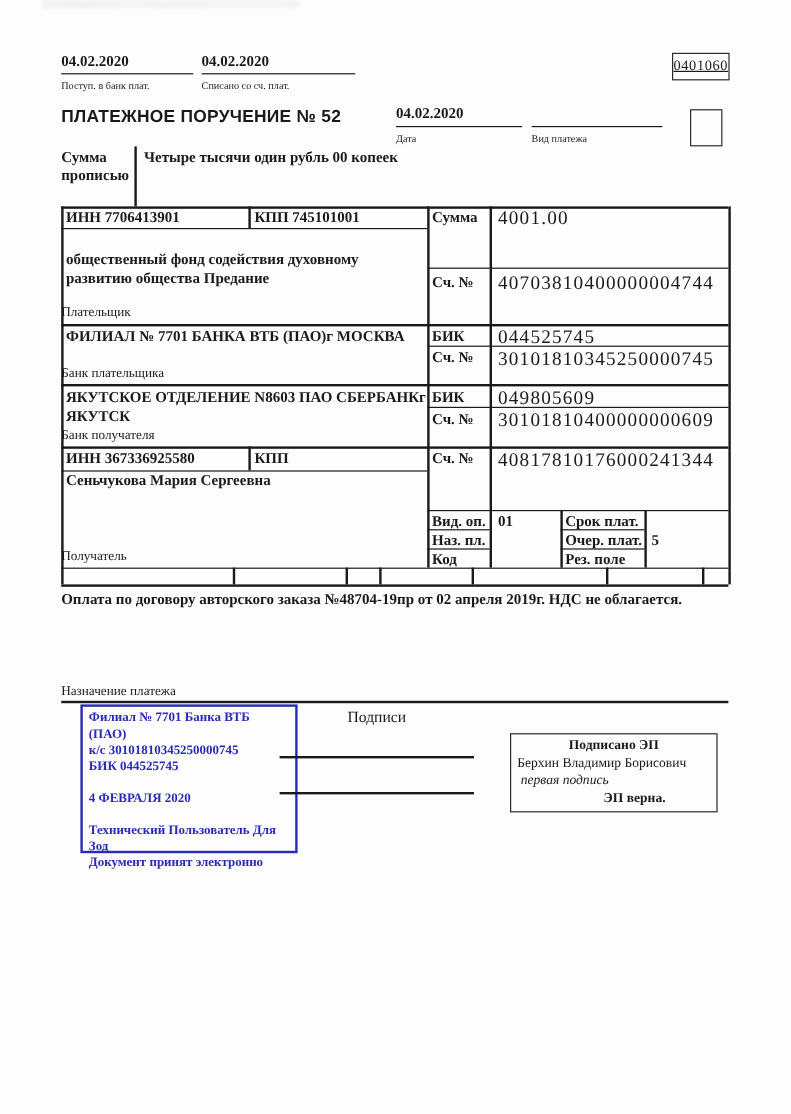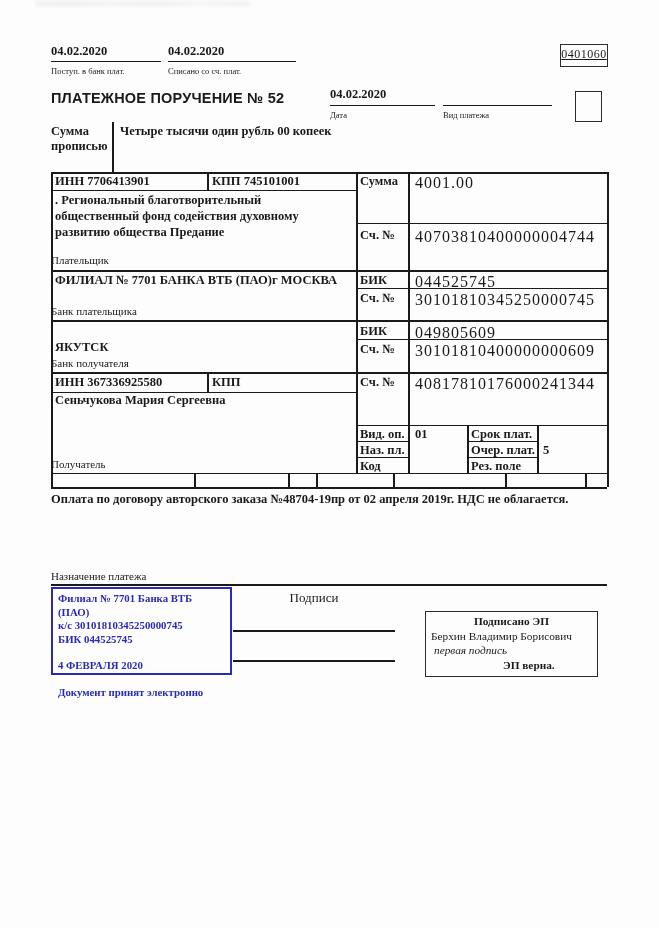--- a/index.html
+++ b/index.html
@@ -20,21 +20,21 @@
   .vl { position:absolute; background:#1a1a1a; width:1.6px; }
   .box { position:absolute; border:1.5px solid #2b2b2b;text-decoration:underline; }
   .form-code { font-size:12px; text-align:center; line-height:19px; letter-spacing:.5px; }
   .faint {
     position:absolute; left:35px; top:0; width:215px; height:7px;
     background:linear-gradient(90deg,#c9c9c9 0%,#bdbdbd 18%,#d6d6d6 34%,#c2c2c2 55%,#dcdcdc 75%,#cccccc 100%);
     opacity:.18; filter:blur(1.5px); border-radius:2px;
   }
   
   .stamp {
-    position:absolute; left:51px; top:587px; width:181px; height:88px;
+    position:absolute; left:67px; top:587px; width:181px; height:124px;
     border:2px solid #2a2ab8; color:#2a2ab8; padding:3px 5px;
     font-size:10.8px; font-weight:bold; line-height:13.5px; white-space:normal;
   }
   .stamp .gap { height:13px; }
   
   .esign {
     position:absolute; left:425px; top:611px; width:173px; height:66px;
     border:1.6px solid #2b2b2b; font-size:11.3px; padding:2px 5px; line-height:14.5px;
   }
   .esign .c { text-align:center; font-weight:bold; }
@@ -103,35 +103,35 @@
   <div class="vl" style="left:316px;top:473px;height:14px"></div>
   <div class="vl" style="left:393px;top:473px;height:14px"></div>
   <div class="vl" style="left:505px;top:473px;height:14px"></div>
   <div class="vl" style="left:585px;top:473px;height:14px"></div>
 
   <div class="abs t" style="left:55px;top:174px">ИНН 7706413901</div>
   <div class="abs t" style="left:212px;top:174px">КПП 745101001</div>
   <div class="abs t" style="left:360px;top:174px">Сумма</div>
   <div class="abs num" style="left:415px;top:174px">4001.00</div>
 
-  <div class="abs t" style="left:55px;top:193px">. Региональный благотворительный</div>
   <div class="abs t" style="left:55px;top:209px">общественный фонд содействия духовному</div>
   <div class="abs t" style="left:55px;top:225px">развитию общества Предание</div>
 
   <div class="abs t" style="left:360px;top:228px">Сч. №</div>
   <div class="abs num" style="left:415px;top:228px">40703810400000004744</div>
   <div class="abs lbl" style="left:51px;top:254px">Плательщик</div>
 
   <div class="abs t" style="left:55px;top:273px">ФИЛИАЛ № 7701 БАНКА ВТБ (ПАО)г МОСКВА</div>
   <div class="abs t" style="left:360px;top:273px">БИК</div>
   <div class="abs num" style="left:415px;top:273px">044525745</div>
   <div class="abs t" style="left:360px;top:291px">Сч. №</div>
   <div class="abs num" style="left:415px;top:291px">30101810345250000745</div>
   <div class="abs lbl" style="left:51px;top:305px">Банк плательщика</div>
 
+  <div class="abs t" style="left:55px;top:324px">ЯКУТСКОЕ ОТДЕЛЕНИЕ N8603 ПАО СБЕРБАНКг</div>
   <div class="abs t" style="left:55px;top:340px">ЯКУТСК</div>
   <div class="abs t" style="left:360px;top:324px">БИК</div>
   <div class="abs num" style="left:415px;top:324px">049805609</div>
   <div class="abs t" style="left:360px;top:342px">Сч. №</div>
   <div class="abs num" style="left:415px;top:342px">30101810400000000609</div>
   <div class="abs lbl" style="left:51px;top:357px">Банк получателя</div>
 
   <div class="abs t" style="left:55px;top:375px">ИНН 367336925580</div>
   <div class="abs t" style="left:212px;top:375px">КПП</div>
   <div class="abs t" style="left:360px;top:375px">Сч. №</div>
@@ -152,20 +152,21 @@
   <div class="abs lbl" style="left:51px;top:570px">Назначение платежа</div>
   <div class="hl major" style="left:51px;top:584px;width:556px"></div>
 
   <div class="stamp">
     <div>Филиал № 7701 Банка ВТБ (ПАО)</div>
     <div>к/с 30101810345250000745</div>
     <div>БИК 044525745</div>
     <div class="gap"></div>
     <div>4 ФЕВРАЛЯ 2020</div>
     <div class="gap"></div>
+    <div>Технический Пользователь Для Зод</div>
     <div>Документ принят электронно</div>
   </div>
 
   <div class="abs heading13" style="left:233px;top:590px;width:162px">Подписи</div>
   <div class="hl" style="left:233px;top:630px;width:162px;height:1.6px"></div>
   <div class="hl" style="left:233px;top:660px;width:162px;height:1.6px"></div>
 
   <div class="esign">
     <div class="c">Подписано ЭП</div>
     <div>Берхин Владимир Борисович</div>

